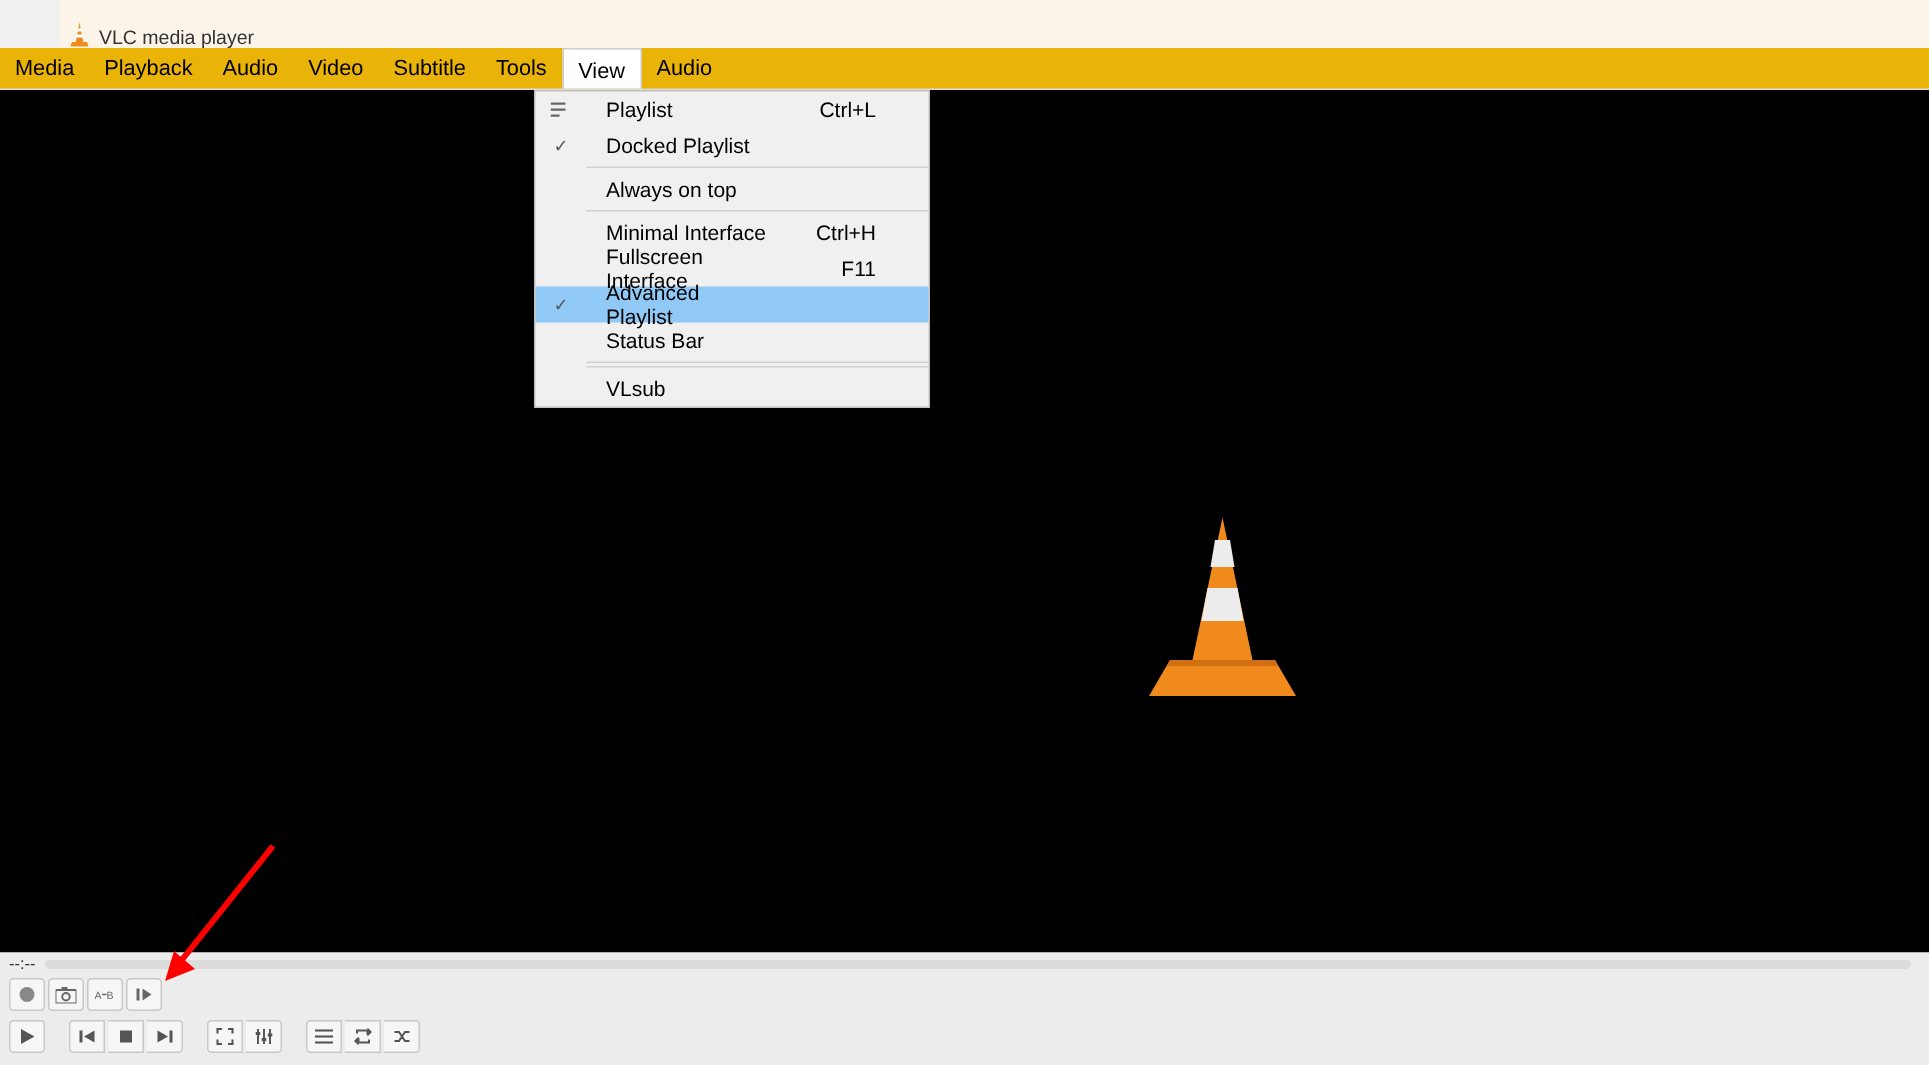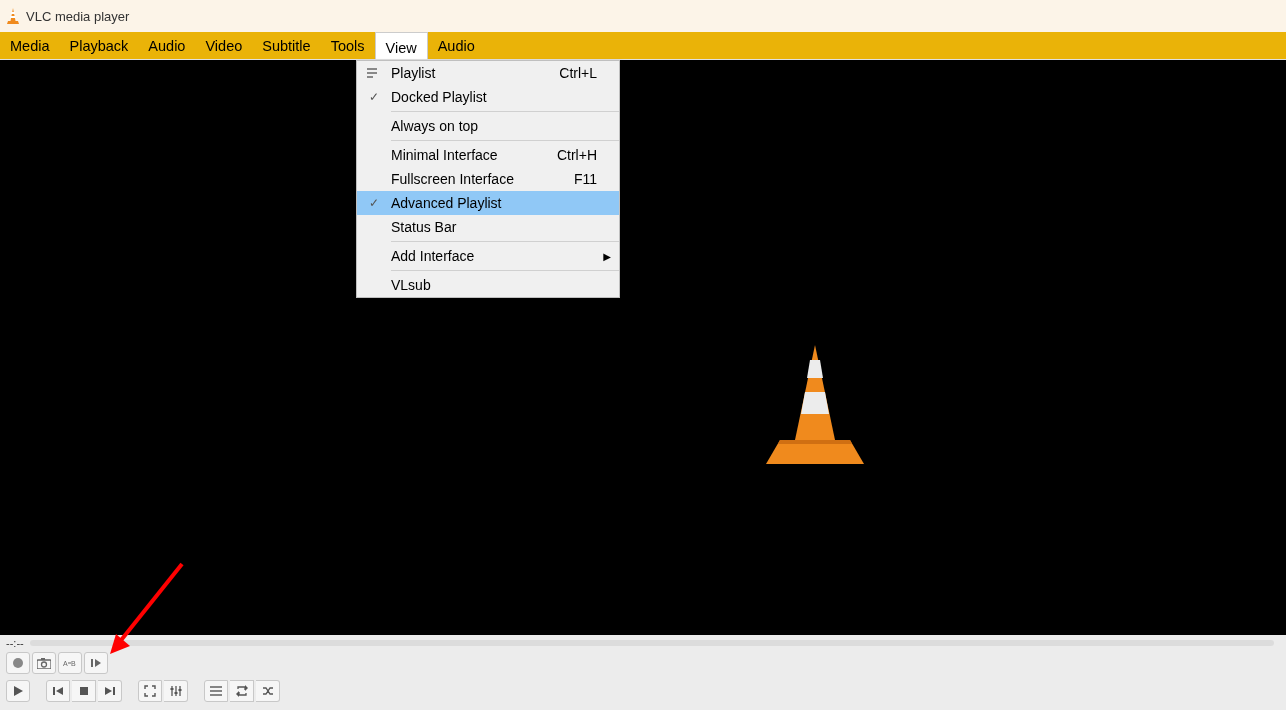--- a/index.html
+++ b/index.html
@@ -1,20 +1,20 @@
 <!DOCTYPE html>
 <html><head>
 <meta charset="utf-8">
 <style>
   * { margin: 0; padding: 0; box-sizing: border-box; font-family: "Segoe UI", Tahoma, sans-serif; }
   body { width: 1286px; height: 710px; background: #f0f0f0; overflow: hidden; position: relative; }
 
   .titlebar {
-    height: 32px; background: #fcf4e8; display: flex; align-items: center;
-    padding: 0 6px; font-size: 13px; color: #333;
+    height: 32px; background: #fcf4e8; display: flex; align-items: flex-end;
+    padding: 0 6px; font-size: 13px; color: #333; margin-left: 40px;
   }
   .titlebar .cone-mini { margin-right: 6px; }
   .menubar {
     height: 28px; background: #eab308; display: flex; align-items: center;
     font-size: 14.5px; color: #000; border-bottom: 1px solid #e0e0e0;
   }
   .menubar .menu-item {
     padding: 3px 10px; cursor: default; height: 100%; display:flex; align-items:center;
   }
   .menubar .menu-item.open { background: #fff; border: 1px solid #ccc; border-bottom: none; align-items: flex-end; }
@@ -28,20 +28,21 @@
   }
 
   .dropdown {
     position: absolute; top: 60px; left: 356px; width: 264px;
     background: #f0f0f0; border: 1px solid #bfbfbf; box-shadow: 2px 2px 4px rgba(0,0,0,0.2);
     font-size: 14px; color: #000;
   }
   .dropdown .row {
     display: flex; align-items: center; height: 24px;
     padding: 0 8px 0 0;
+    gap: 13px;
   }
   .dropdown .row.highlighted { background: #90c8f6; }
   .dropdown .iconcol { width: 34px; display:flex; justify-content:center; align-items:center; color:#555; font-size:12px;}
   .dropdown .labelcol { flex: 1; padding-left: 0px; }
   .dropdown .shortcol { width: 60px; text-align: right; color:#000; }
   .dropdown .arrowcol { width: 14px; text-align: right; font-size: 10px; }
   .dropdown .sep { height:1px; background:#d0d0d0; margin: 2px 0 2px 34px; }
 
   .bottom {
     position: absolute; left:0; right:0; bottom:0; height: 75px;
@@ -168,26 +169,20 @@
     <div class="shortcol"></div>
       <div class="arrowcol"></div>
   </div>
   <div class="row">
     <div class="iconcol"></div>
     <div class="labelcol">Status Bar</div>
     <div class="shortcol"></div>
       <div class="arrowcol"></div>
   </div>
   <div class="sep"></div>
-  <div class="row">
-    <div class="iconcol"></div>
-    <div class="labelcol">Add Interface</div>
-    <div class="shortcol"></div>
-    <div class="arrowcol">▶</div>
-  </div>
   <div class="sep"></div>
   <div class="row">
     <div class="iconcol"></div>
     <div class="labelcol">VLsub</div>
     <div class="shortcol"></div>
       <div class="arrowcol"></div>
   </div>
 </div>
 
 <div class="bottom">

